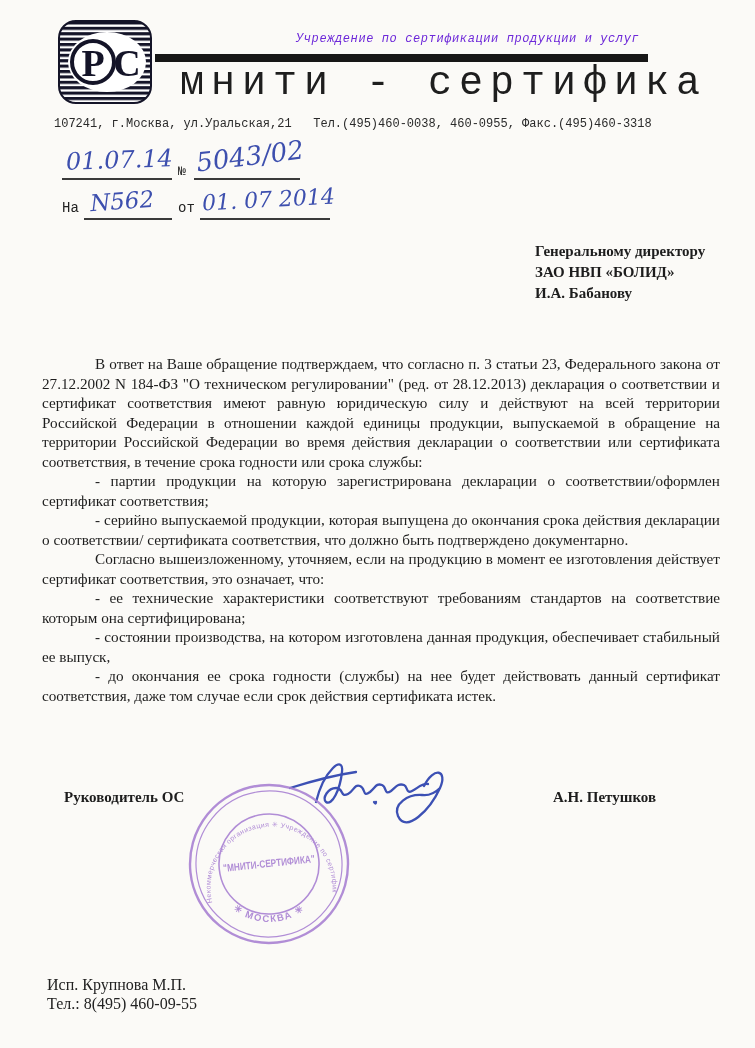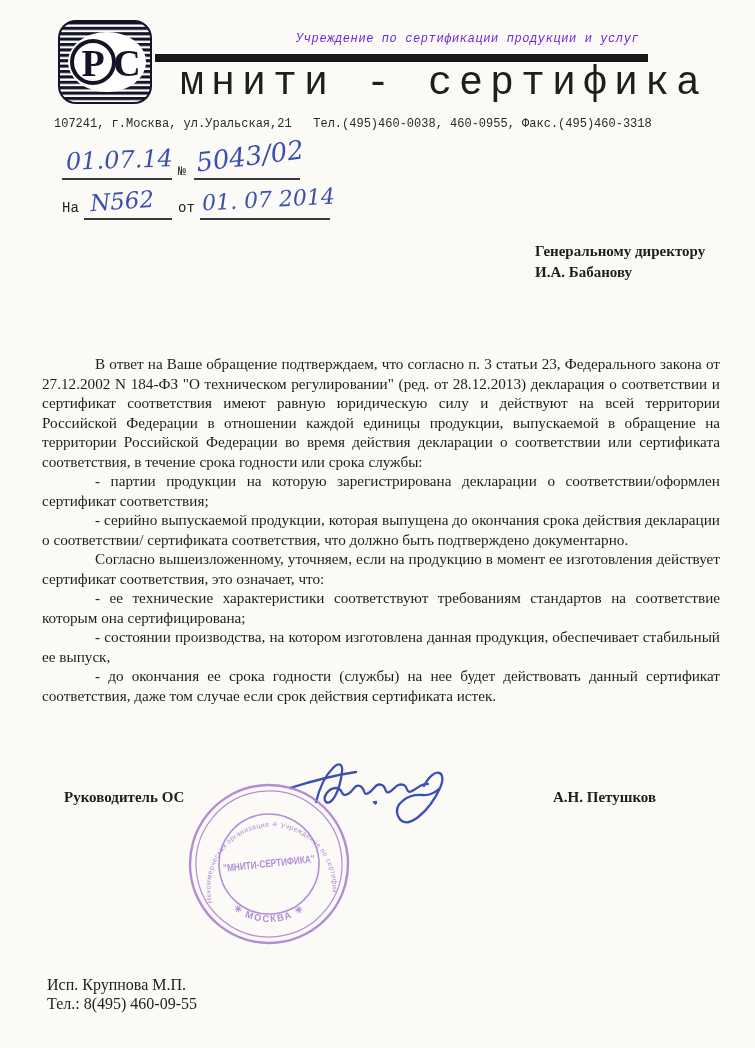--- a/index.html
+++ b/index.html
@@ -97,20 +97,21 @@
 
   <div class="mono-label" style="left:62px;top:200px;">На</div>
   <div class="hw" style="left:90px;top:188px;font-size:23px;transform:rotate(-4deg);">N562</div>
   <div class="blank" style="left:84px;top:218px;width:88px;"></div>
   <div class="mono-label" style="left:178px;top:200px;">от</div>
   <div class="hw" style="left:202px;top:187px;font-size:22px;transform:rotate(-3deg);">01. 07 2014</div>
   <div class="blank" style="left:200px;top:218px;width:130px;"></div>
 
   <div class="addressee">
     <div>Генеральному директору</div>
+    <div>ЗАО НВП «БОЛИД»</div>
     <div>И.А. Бабанову</div>
   </div>
 
   <div class="body-text">
     <p>В ответ на Ваше обращение подтверждаем, что согласно п. 3 статьи 23, Федерального закона от 27.12.2002 N 184-ФЗ "О техническом регулировании" (ред. от 28.12.2013) декларация о соответствии и сертификат соответствия имеют равную юридическую силу и действуют на всей территории Российской Федерации в отношении каждой единицы продукции, выпускаемой в обращение на территории Российской Федерации во время действия декларации о соответствии или сертификата соответствия, в течение срока годности или срока службы:</p>
     <p>- партии продукции на которую зарегистрирована декларации о соответствии/оформлен сертификат соответствия;</p>
     <p>- серийно выпускаемой продукции, которая выпущена до окончания срока действия декларации о соответствии/ сертификата соответствия, что должно быть подтверждено документарно.</p>
     <p>Согласно вышеизложенному, уточняем, если на продукцию в момент ее изготовления действует сертификат соответствия, это означает, что:</p>
     <p>- ее технические характеристики соответствуют требованиям стандартов на соответствие которым она сертифицирована;</p>
     <p>- состоянии производства, на котором изготовлена данная продукция, обеспечивает стабильный ее выпуск,</p>

